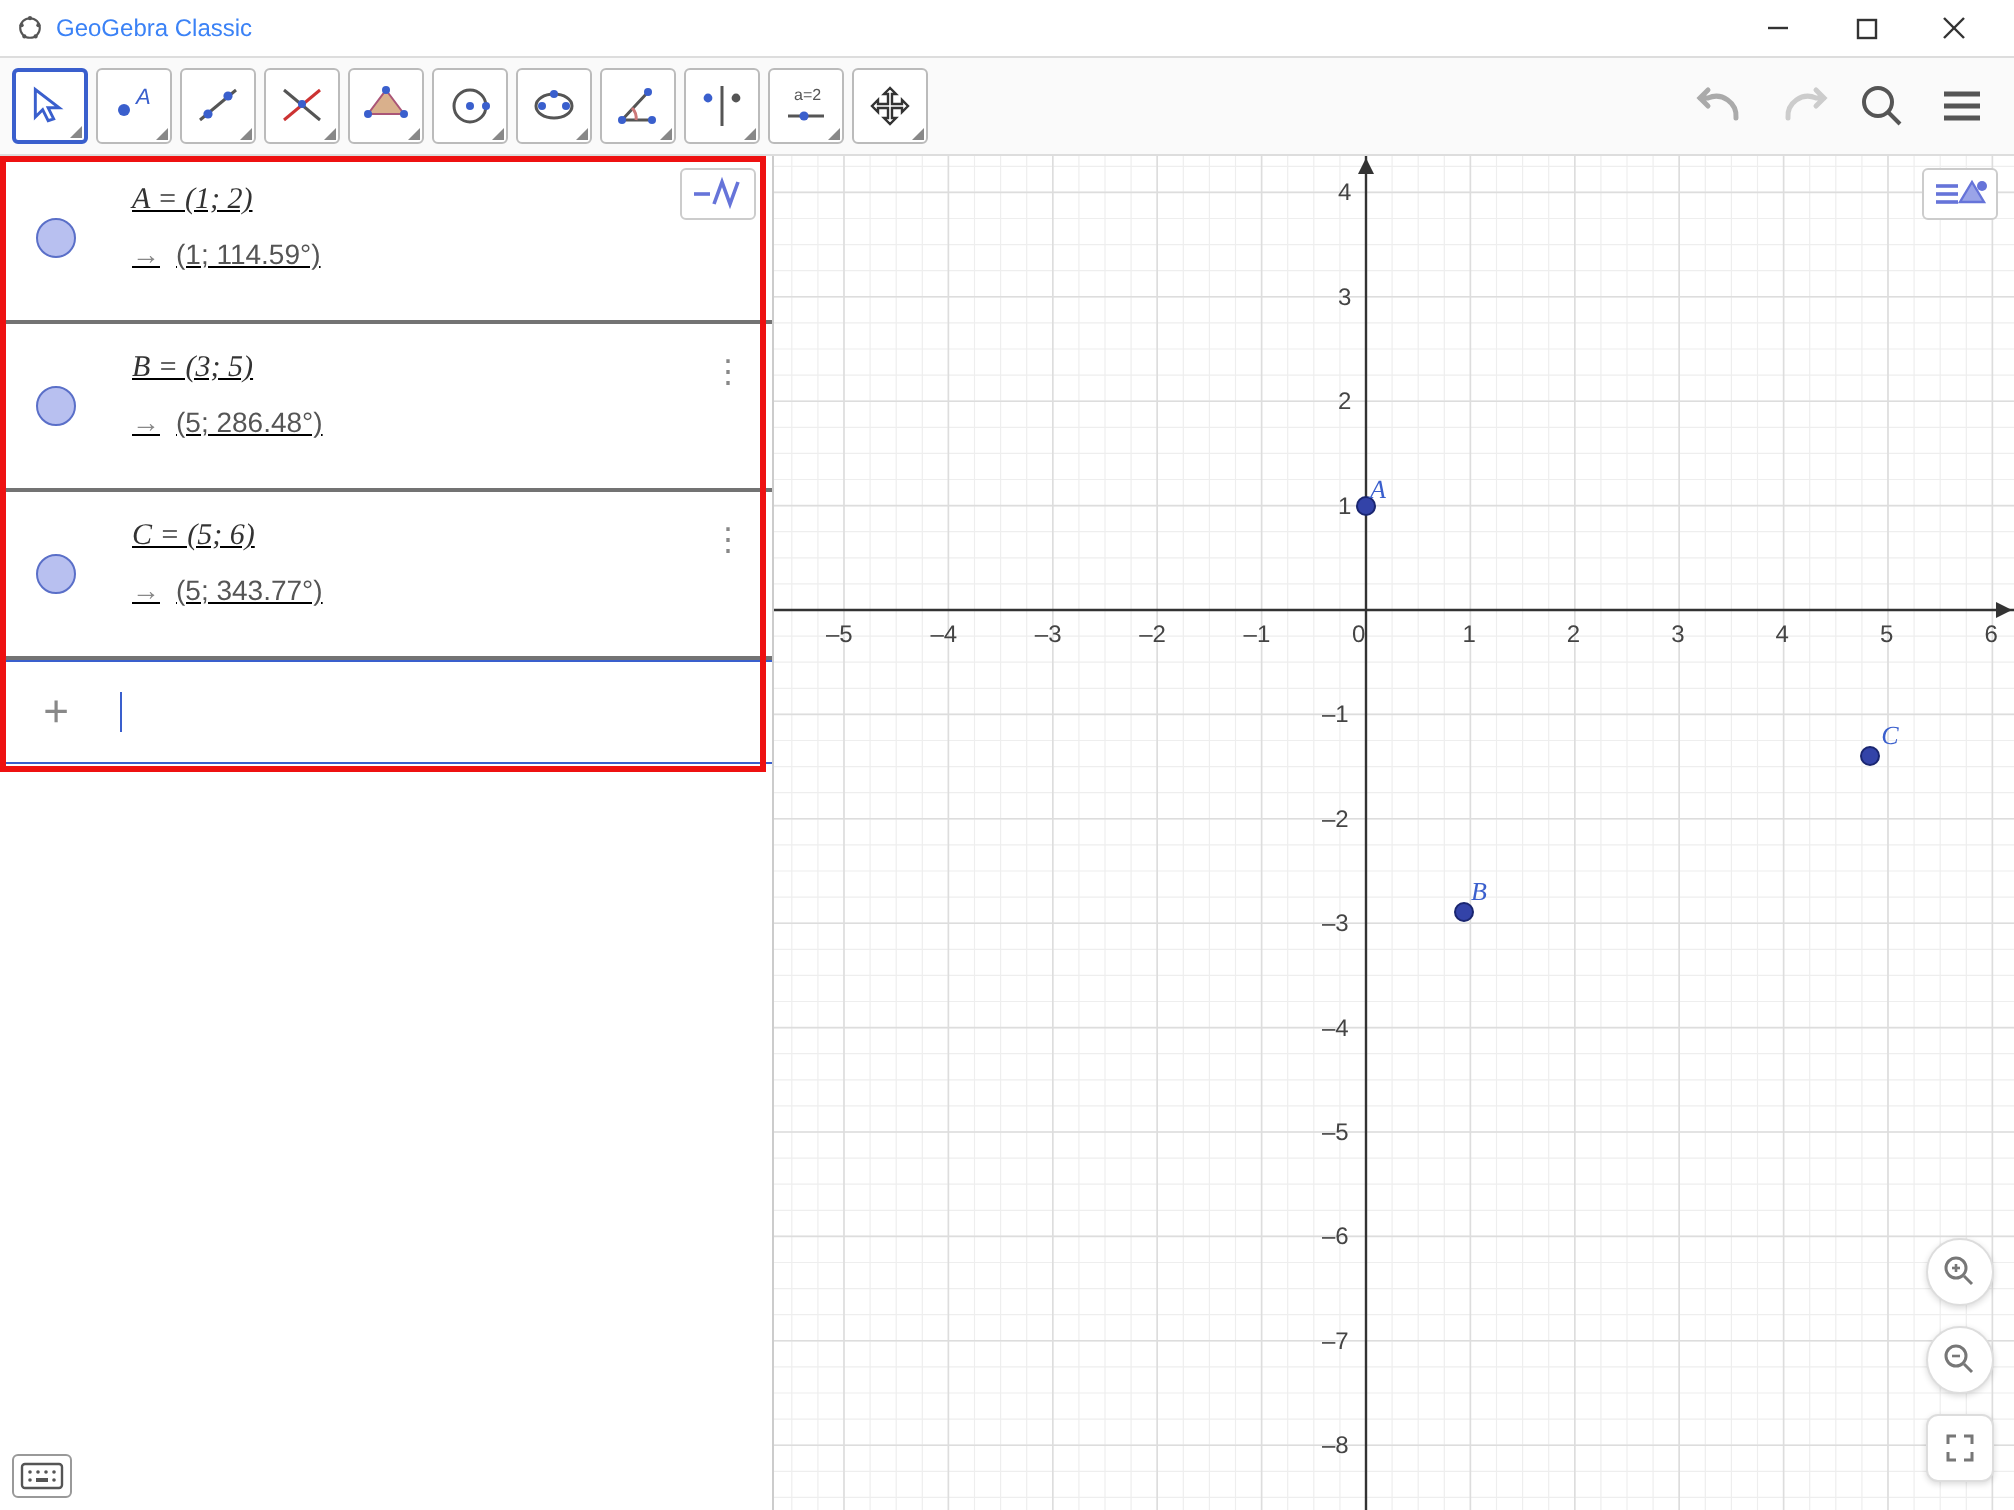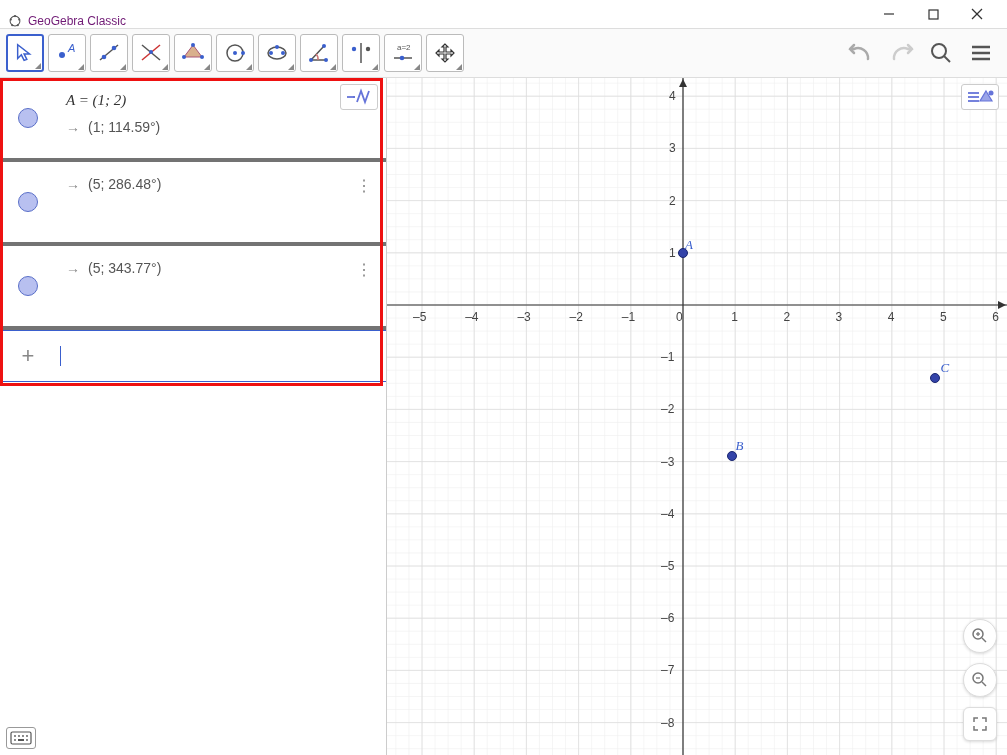--- a/index.html
+++ b/index.html
@@ -1,37 +1,37 @@
 <!DOCTYPE html>
 <html><head>
 <meta charset="utf-8">
 <style>
   * { box-sizing: border-box; margin: 0; padding: 0; font-family: Arial, sans-serif; }
   body { width: 1007px; height: 755px; background: #fff; overflow: hidden; position: relative; }
 
   
-  .titlebar { height: 28px; display: flex; align-items: flex-end; padding: 0 8px; font-size: 12px; color: #701a75; }
+  .titlebar { height: 28px; display: flex; align-items: center; padding: 0 8px; font-size: 12px; color: #3b82f6; }
   .titlebar .logo { width: 14px; height: 14px; margin-right: 6px; }
   .titlebar .spacer { flex: 1; }
   .titlebar .winbtn { width: 44px; height: 28px; display: flex; align-items: center; justify-content: center; font-size: 14px; color: #333; }
 
   
   .toolbar { height: 50px; border-top: 1px solid #ddd; border-bottom: 1px solid #ddd; display: flex; align-items: center; padding: 0 6px; background: #fafafa; }
   .tool { width: 38px; height: 38px; border: 1px solid #bbb; border-radius: 3px; margin-right: 4px; background: #fff; display: flex; align-items: center; justify-content: center; position: relative; }
   .tool.selected { border: 2px solid #3a5fcd; }
   .tool .corner { position: absolute; bottom: 1px; right: 1px; width: 0; height: 0; border-left: 6px solid transparent; border-bottom: 6px solid #888; }
   .toolbar .spacer { flex: 1; }
   .rt-btn { width: 40px; height: 40px; display: flex; align-items: center; justify-content: center; color: #777; }
   
   
   .main { display: flex; height: calc(755px - 28px - 50px); position: relative; }
   .algebra { width: 387px; border-right: 1px solid #ccc; position: relative; background: #fff; }
   .algebra .highlight-box { position: absolute; top: 0; left: 0; width: 383px; height: 308px; border: 3px solid #e11; pointer-events: none; z-index: 5; }
 
-  .row { display: flex; border-bottom: 4px solid #737373; min-height: 84px; position: relative; }
+  .row { display: flex; border-bottom: 2px solid #737373; min-height: 84px; position: relative; text-decoration: underline; }
   .row .bullet-col { width: 56px; display: flex; align-items: center; justify-content: center; }
   .row .bullet { width: 20px; height: 20px; border-radius: 50%; background: #b8c0f0; border: 1.5px solid #5a6fc8; }
   .row .content-col { flex: 1; padding: 14px 10px 10px 10px; font-size: 15px; font-style: normal; color: #333; }
   .row .formula { font-family: 'Times New Roman', serif; font-style: italic; margin-bottom: 10px; }
   .row .sub { display: flex; align-items: center; color: #555; font-family: 'Times New Roman', serif; font-style: normal; font-size: 14px; }
   .row .sub .arrow { margin-right: 8px; color: #888; font-style: normal; }
   .row .menu-dots { position: absolute; right: 14px; top: 14px; color: #888; font-size: 16px; }
   .row-input { height: 52px; display: flex; align-items: center; border-bottom: 1px solid #3a5fcd; position: relative; }
   .row-input::after { content: ''; position: absolute; top: 0; left: 0; right: 0; height: 1px; background: #3a5fcd; }
   .row-input .plus-col { width: 56px; display: flex; align-items: center; justify-content: center; color: #888; font-size: 22px; }
@@ -223,32 +223,34 @@
               <span>(1;  114.59°)</span>
             </div>
     </div>
 
   </div>
         <div class="row">
     <div class="bullet-col">
             <div class="bullet"></div>
           </div>
     <div class="content-col">
+      <div class="formula">B  =  (3; 5)</div>
       <div class="sub">
               <span class="arrow">→</span>
               <span>(5;  286.48°)</span>
             </div>
     </div>
     <div class="menu-dots">⋮</div>
   </div>
         <div class="row">
     <div class="bullet-col">
             <div class="bullet"></div>
           </div>
     <div class="content-col">
+      <div class="formula">C  =  (5; 6)</div>
       <div class="sub">
               <span class="arrow">→</span>
               <span>(5;  343.77°)</span>
             </div>
     </div>
     <div class="menu-dots">⋮</div>
   </div>
       </div>
     <div class="row-input">
       <div class="plus-col">

